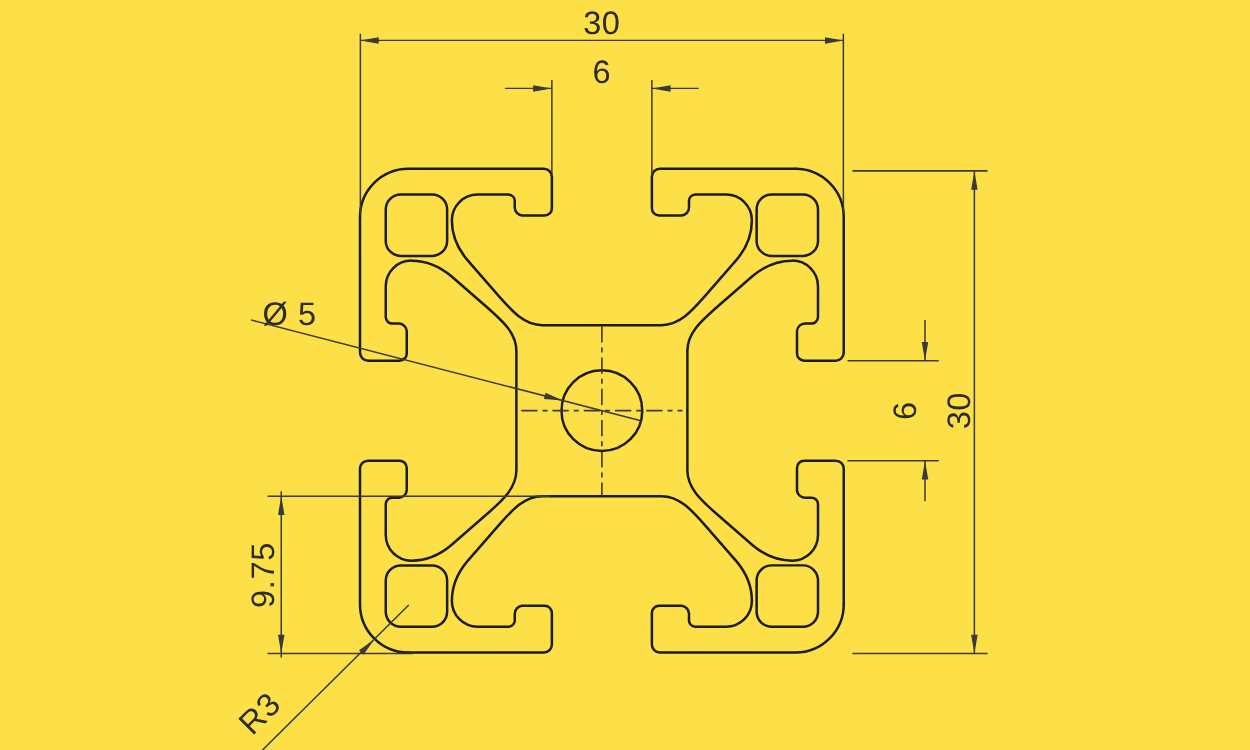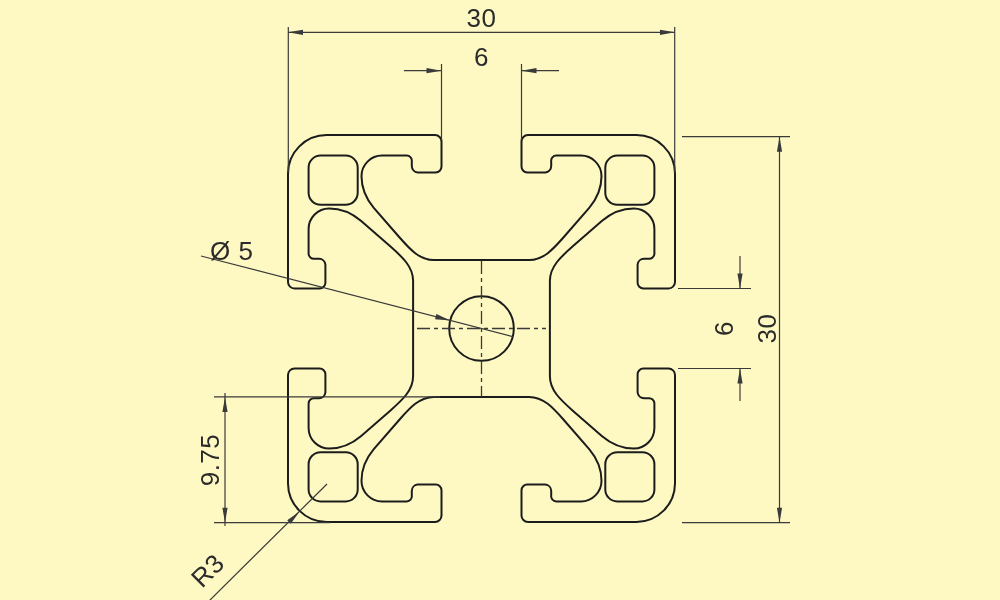--- a/index.html
+++ b/index.html
@@ -1,20 +1,20 @@
 <!DOCTYPE html>
 <html><head>
 <meta charset="utf-8">
 <style>
   html, body { margin: 0; padding: 0; background: #ffffff; }
   .canvas {
     position: relative;
     width: 1000px;
     height: 600px;
-    background: #fef9c3;
+    background: #fde047;
     overflow: hidden;
     font-family: "Liberation Sans", sans-serif;
   }
   svg { display: block; }
   text.dim {
     font-family: "Liberation Sans", sans-serif;
     font-size: 26px;
     fill: #2b2b2b;
     letter-spacing: 0.5px;
   }

